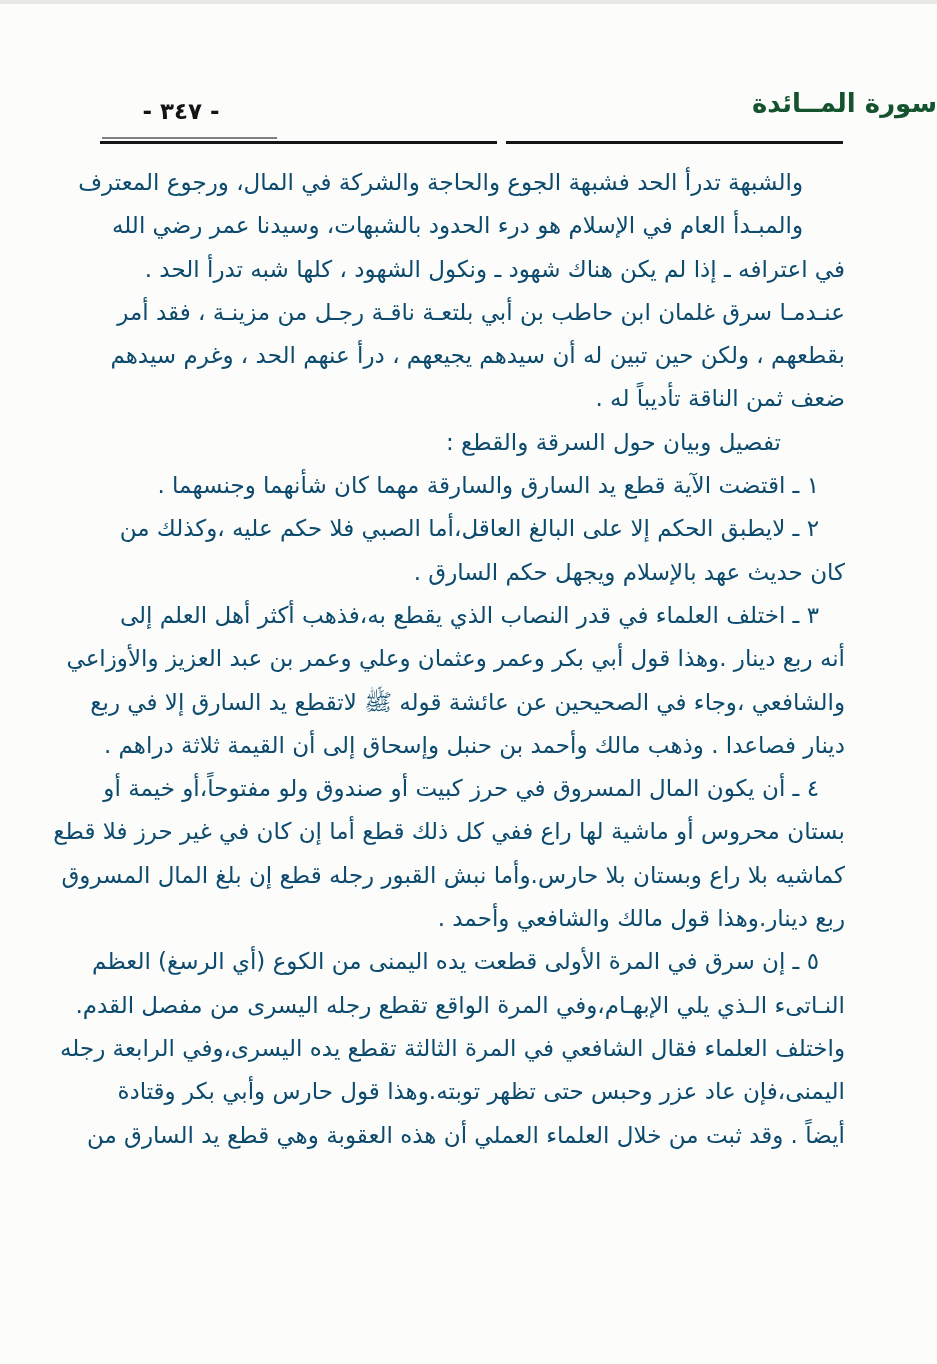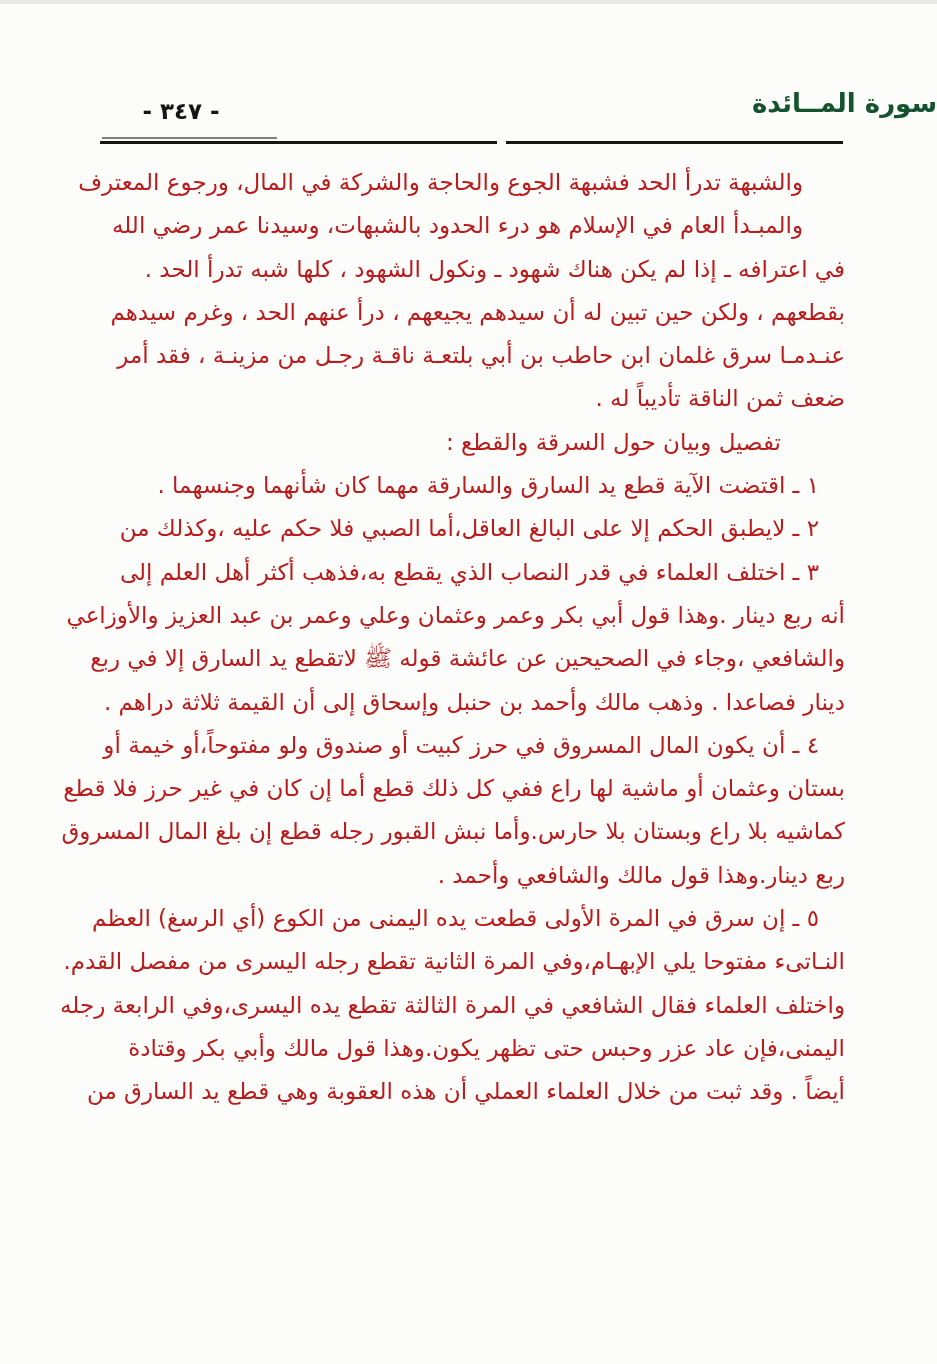--- a/index.html
+++ b/index.html
@@ -61,21 +61,21 @@
     height: 2px;
     background: rgba(25,25,25,0.55);
   }
   .text-block {
     position: absolute;
     top: 157px;
     right: 92px;
     width: 753px;
     direction: rtl;
     font-size: 23px;
-    color: #b91c1c;
+    color: #0c4a6e;
   }
   .line {
     height: 43.3px;
     line-height: 43.3px;
     white-space: nowrap;
     text-align: right;
   }
   
   .p1   { padding-right: 42px; }
   
@@ -92,33 +92,34 @@
   <div class="page-num">- ٣٤٧ -</div>
 
   <div class="page-title">سورة المــائدة</div>
 
   <div class="rule"></div>
 
   <div class="text-block">
       <div class="line p1">والشبهة تدرأ الحد فشبهة الجوع والحاجة والشركة في المال، ورجوع المعترف</div>
       <div class="line p1">والمبـدأ العام في الإسلام هو درء الحدود بالشبهات، وسيدنا عمر رضي الله</div>
       <div class="line cont">في اعترافه ـ إذا لم يكن هناك شهود ـ ونكول الشهود ، كلها شبه تدرأ الحد .</div>
+      <div class="line full">عنـدمـا سرق غلمان ابن حاطب بن أبي بلتعـة ناقـة رجـل من مزينـة ، فقد أمر</div>
       <div class="line full">بقطعهم ، ولكن حين تبين له أن سيدهم يجيعهم ، درأ عنهم الحد ، وغرم سيدهم</div>
-      <div class="line full">عنـدمـا سرق غلمان ابن حاطب بن أبي بلتعـة ناقـة رجـل من مزينـة ، فقد أمر</div>
       <div class="line end">ضعف ثمن الناقة تأديباً له .</div>
       <div class="line head">تفصيل وبيان حول السرقة والقطع :</div>
       <div class="line item">١ ـ اقتضت الآية قطع يد السارق والسارقة مهما كان شأنهما وجنسهما .</div>
       <div class="line item">٢ ـ لايطبق الحكم إلا على البالغ العاقل،أما الصبي فلا حكم عليه ،وكذلك من</div>
+      <div class="line end">كان حديث عهد بالإسلام ويجهل حكم السارق .</div>
       <div class="line item">٣ ـ اختلف العلماء في قدر النصاب الذي يقطع به،فذهب أكثر أهل العلم إلى</div>
       <div class="line full">أنه ربع دينار .وهذا قول أبي بكر وعمر وعثمان وعلي وعمر بن عبد العزيز والأوزاعي</div>
       <div class="line full">والشافعي ،وجاء في الصحيحين عن عائشة قوله ﷺ لاتقطع يد السارق إلا في ربع</div>
       <div class="line full">دينار فصاعدا . وذهب مالك وأحمد بن حنبل وإسحاق إلى أن القيمة ثلاثة دراهم .</div>
       <div class="line item">٤ ـ أن يكون المال المسروق في حرز كبيت أو صندوق ولو مفتوحاً،أو خيمة أو</div>
-      <div class="line full">بستان وعثمان أو ماشية لها راع ففي كل ذلك قطع أما إن كان في غير حرز فلا قطع</div>
+      <div class="line full">بستان محروس أو ماشية لها راع ففي كل ذلك قطع أما إن كان في غير حرز فلا قطع</div>
       <div class="line full">كماشيه بلا راع وبستان بلا حارس.وأما نبش القبور رجله قطع إن بلغ المال المسروق</div>
       <div class="line end">ربع دينار.وهذا قول مالك والشافعي وأحمد .</div>
       <div class="line item">٥ ـ إن سرق في المرة الأولى قطعت يده اليمنى من الكوع (أي الرسغ) العظم</div>
-      <div class="line full">النـاتىء مفتوحا يلي الإبهـام،وفي المرة الثانية تقطع رجله اليسرى من مفصل القدم.</div>
+      <div class="line full">النـاتىء الـذي يلي الإبهـام،وفي المرة الواقع تقطع رجله اليسرى من مفصل القدم.</div>
       <div class="line full">واختلف العلماء فقال الشافعي في المرة الثالثة تقطع يده اليسرى،وفي الرابعة رجله</div>
-      <div class="line full">اليمنى،فإن عاد عزر وحبس حتى تظهر يكون.وهذا قول مالك وأبي بكر وقتادة</div>
+      <div class="line full">اليمنى،فإن عاد عزر وحبس حتى تظهر توبته.وهذا قول حارس وأبي بكر وقتادة</div>
       <div class="line full">أيضاً . وقد ثبت من خلال العلماء العملي أن هذه العقوبة وهي قطع يد السارق من</div>
     </div>
 </div>
 
 </body></html>

